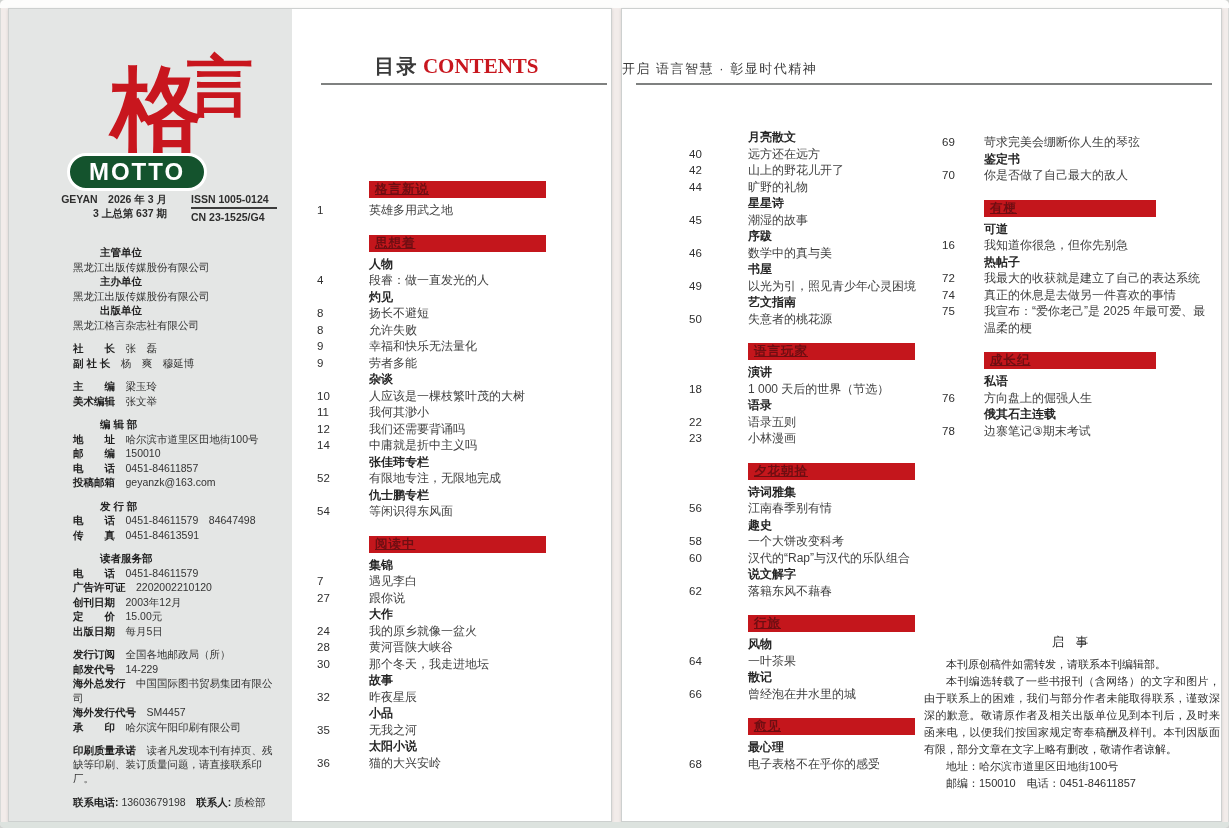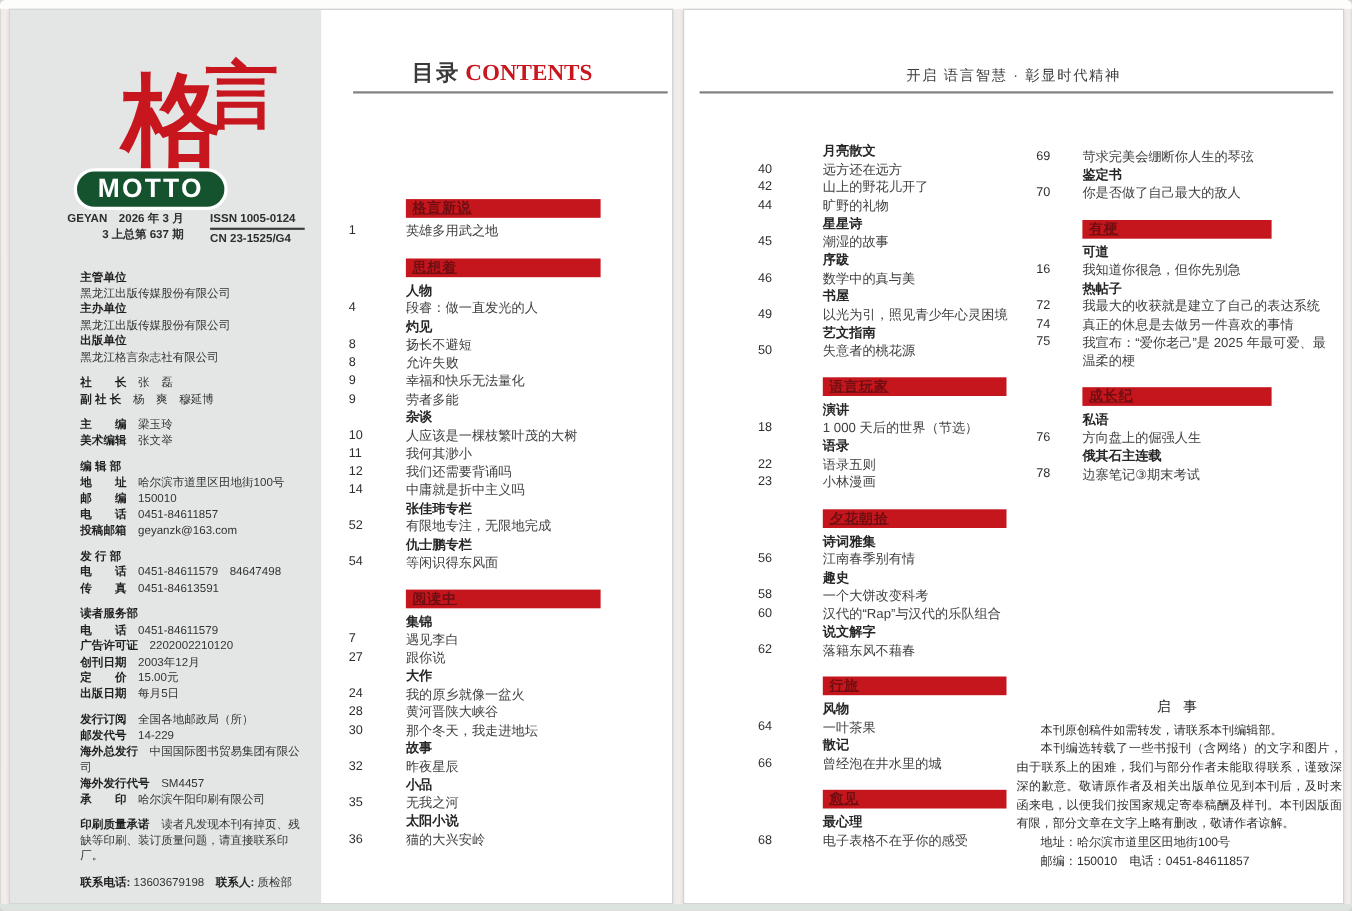--- a/index.html
+++ b/index.html
@@ -26,33 +26,33 @@
               line-height:32px;text-align:center;letter-spacing:2px;}
   .issue{position:absolute;left:38px;top:183px;width:230px;display:flex;gap:24px;
          font-size:10.5px;font-weight:bold;color:#2e2e2e;line-height:14px;}
   .issue-left{width:120px;text-align:right;}
   .issue-right{flex:1;}
   .issn{border-bottom:2px solid #3c3c3c;padding-bottom:1px;margin-bottom:1px;}
 
   .sb-body{position:absolute;left:64px;top:236px;width:208px;font-size:10.5px;color:#333;}
   .sb-group{margin-bottom:9px;}
   .sb-row{line-height:14.5px;}
-  .sb-h{font-weight:bold;color:#1f1f1f;line-height:14.5px;}
+  .sb-h{font-weight:bold;color:#1f1f1f;line-height:14.5px;margin-left:27px;}
   .sb-lab{font-weight:bold;color:#1f1f1f;display:inline-block;min-width:44px;}
   .sb-val{color:#333;}
   .sb-quality{line-height:14.2px;}
   .sb-quality .inline-lab{font-weight:bold;color:#1f1f1f;}
 
   
   .lp-header{position:absolute;left:295px;top:44px;width:305px;text-align:center;white-space:nowrap;}
   .toc-zh{font-size:20px;color:#3a3a3a;font-weight:bold;letter-spacing:2px;}
   .toc-en{font-size:21px;color:#c8161e;font-weight:bold;font-family:"Liberation Serif","DejaVu Serif",serif;}
   .rule{position:absolute;height:2px;background:#7f8180;}
   .lp-rule{left:312px;top:74px;width:286px;}
-  .rp-header{position:absolute;left:0;top:51px;width:100%;text-align:center;font-size:13px;
+  .rp-header{position:absolute;left:0;top:51px;width:100%;font-size:13px;
              color:#3d3d3d;letter-spacing:1.5px;}
   .rp-rule{left:14px;top:74px;width:576px;}
 
   
   .toc-col{position:absolute;font-size:12px;}
   .col-a{left:308px;top:172px;width:264px;--gut:52px;--bw:177px;}
   .col-b{left:67px;top:120px;width:264px;--gut:59px;--bw:167px;}
   .col-c{left:320px;top:125px;width:270px;--gut:42px;--bw:172px;}
   .toc-banner{margin:16px 0 4px var(--gut);width:var(--bw);box-sizing:border-box;height:17px;
               line-height:17px;background:#c4161c;color:#6e0e12;font-weight:bold;font-size:12.5px;

